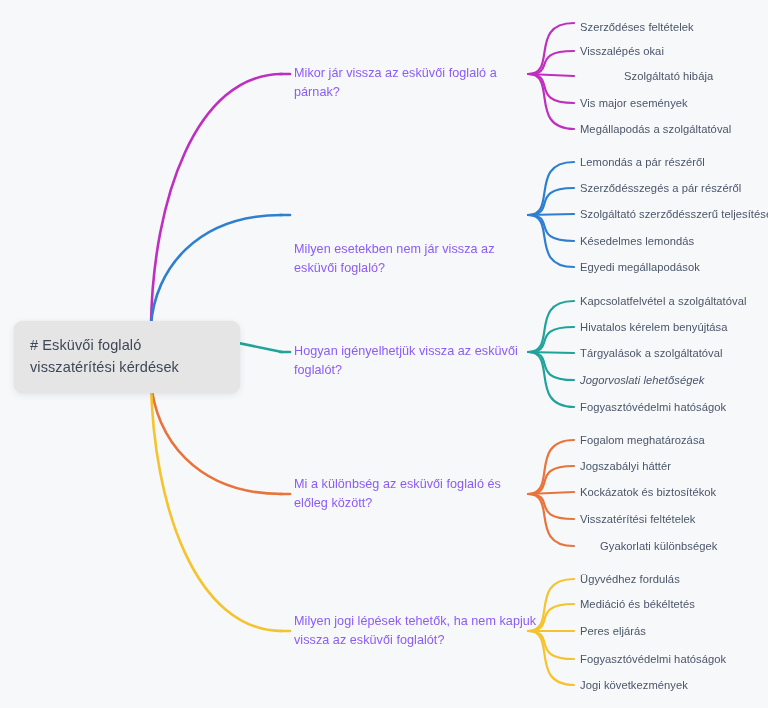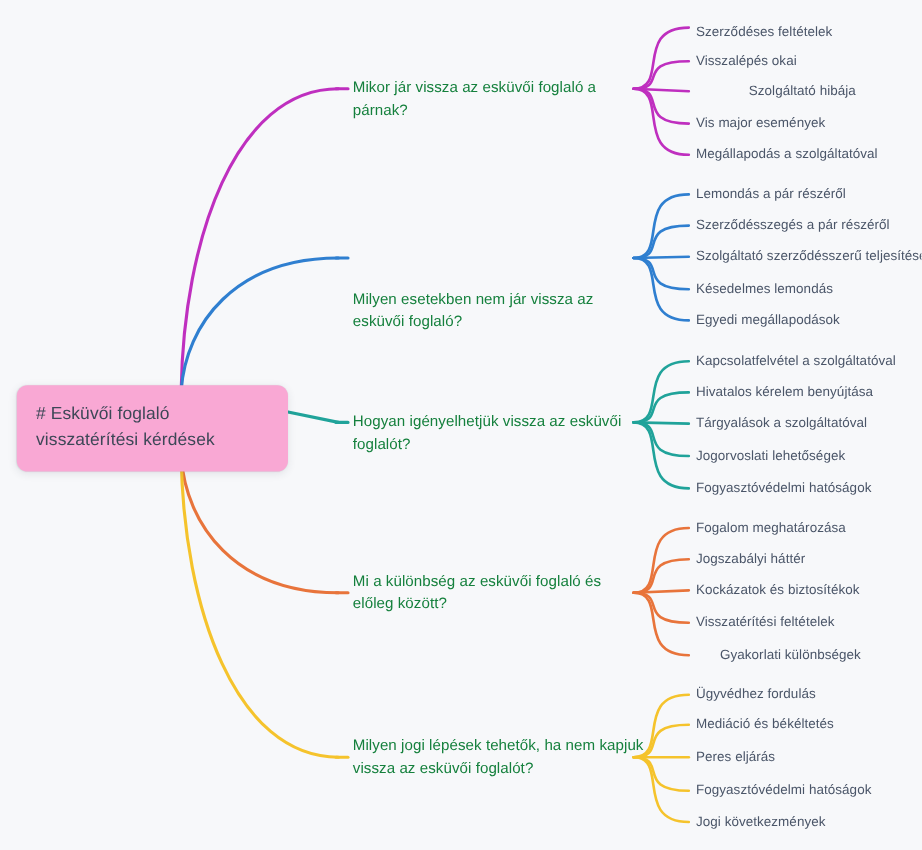--- a/index.html
+++ b/index.html
@@ -23,37 +23,37 @@
     height: 708px;
     pointer-events: none;
   }
   .root-node {
     position: absolute;
     left: 14px;
     top: 321px;
     width: 226px;
     box-sizing: border-box;
     padding: 13px 16px 15px 16px;
-    background: #f9a8d4;
+    background: #e5e5e5;
     border-radius: 9px;
     box-shadow: 0 2px 7px rgba(40, 50, 70, 0.10), 0 0 1px rgba(40,50,70,0.10);
     z-index: 5;
   }
   .root-node .root-text {
     font-size: 14.5px;
     line-height: 22px;
     color: #3d4757;
     letter-spacing: 0.1px;
   }
   .topic-node {
     position: absolute;
     z-index: 4;
     font-size: 12.6px;
     line-height: 19px;
-    color: #15803d;
+    color: #8b5cf6;
     letter-spacing: 0.05px;
   }
   .leaf-node {
     position: absolute;
     z-index: 4;
     font-size: 11.2px;
     line-height: 15px;
     color: #4a5568;
     letter-spacing: 0.05px;
     white-space: nowrap;
@@ -129,21 +129,21 @@
       <div class="leaf-node" style="left: 580px; top: 96px;">Vis major események</div>
       <div class="leaf-node" style="left: 580px; top: 122px;">Megállapodás a szolgáltatóval</div>
       <div class="leaf-node" style="left: 580px; top: 155px;">Lemondás a pár részéről</div>
       <div class="leaf-node" style="left: 580px; top: 181px;">Szerződésszegés a pár részéről</div>
       <div class="leaf-node" style="left: 580px; top: 207px;">Szolgáltató szerződésszerű teljesítése</div>
       <div class="leaf-node" style="left: 580px; top: 234px;">Késedelmes lemondás</div>
       <div class="leaf-node" style="left: 580px; top: 260px;">Egyedi megállapodások</div>
       <div class="leaf-node" style="left: 580px; top: 294px;">Kapcsolatfelvétel a szolgáltatóval</div>
       <div class="leaf-node" style="left: 580px; top: 320px;">Hivatalos kérelem benyújtása</div>
       <div class="leaf-node" style="left: 580px; top: 346px;">Tárgyalások a szolgáltatóval</div>
-      <div class="leaf-node" style="left: 580px; top: 373px;">Jogorvoslati lehetőségek</div>
+      <div class="leaf-node" style="left: 580px; top: 373px; font-style: italic;">Jogorvoslati lehetőségek</div>
       <div class="leaf-node" style="left: 580px; top: 400px;">Fogyasztóvédelmi hatóságok</div>
       <div class="leaf-node" style="left: 580px; top: 433px;">Fogalom meghatározása</div>
       <div class="leaf-node" style="left: 580px; top: 459px;">Jogszabályi háttér</div>
       <div class="leaf-node" style="left: 580px; top: 485px;">Kockázatok és biztosítékok</div>
       <div class="leaf-node" style="left: 580px; top: 512px;">Visszatérítési feltételek</div>
       <div class="leaf-node" style="left: 580px; top: 539px; margin-left: 20px;">Gyakorlati különbségek</div>
       <div class="leaf-node" style="left: 580px; top: 572px;">Ügyvédhez fordulás</div>
       <div class="leaf-node" style="left: 580px; top: 597px;">Mediáció és békéltetés</div>
       <div class="leaf-node" style="left: 580px; top: 624px; text-align: right;">Peres eljárás</div>
       <div class="leaf-node" style="left: 580px; top: 652px;">Fogyasztóvédelmi hatóságok</div>

